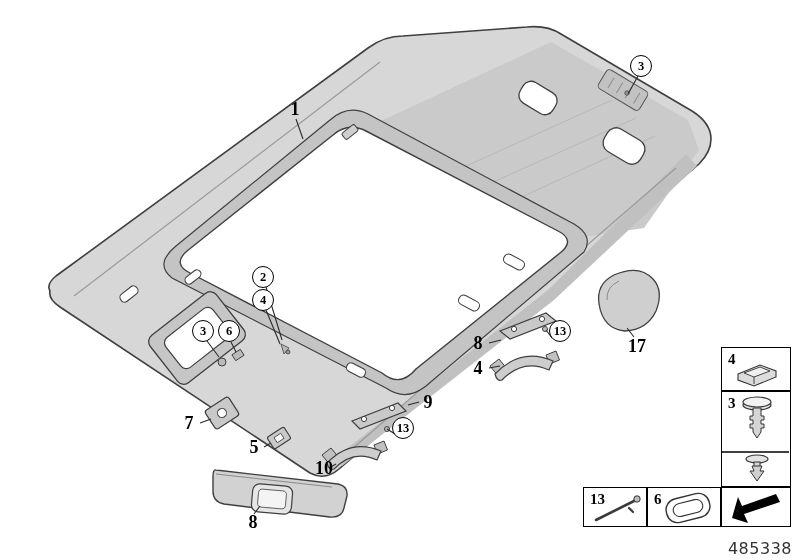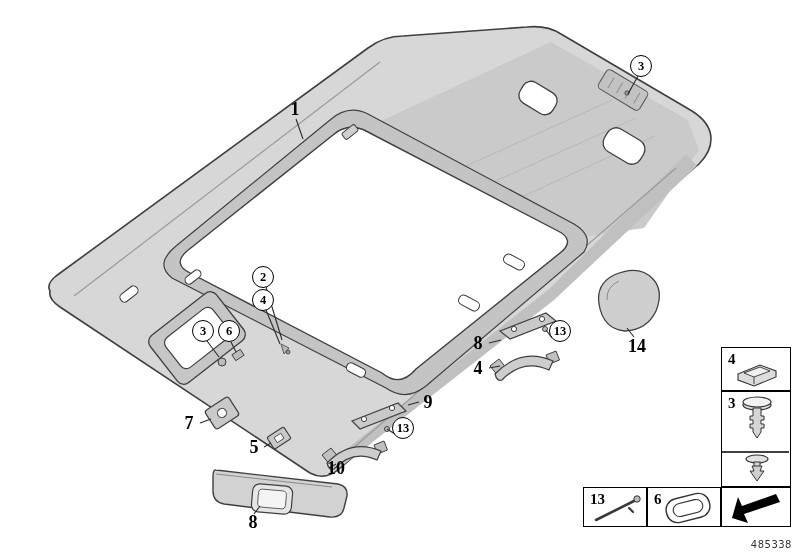--- a/index.html
+++ b/index.html
@@ -16,21 +16,21 @@
                display:flex; align-items:center; justify-content:center; font-size:12.5px;
                box-sizing:border-box; font-family:"Liberation Serif", serif; }
 
   
   .legend-box { position:absolute; border:1.4px solid #000; background:#fff; box-sizing:border-box; z-index:4; }
   .legend-label { position:absolute; top:3px; left:6px; font-weight:bold; font-size:15px;
                   font-family:"Liberation Serif", serif; color:#000; }
   .legend-icon { position:absolute; }
 
   .part-number { position:absolute; left:724px; top:539px; width:68px; text-align:right;
-                 font-family:"DejaVu Sans", sans-serif; font-size:10px; color:#333; letter-spacing:0.5px; }
+                 font-family:"DejaVu Sans", sans-serif; font-size:16px; color:#333; letter-spacing:0.5px; }
 </style>
 </head>
 <body>
 
 <div class="stage">
 
   <svg class="art" width="800" height="560" viewBox="0 0 800 560">
 
     <g>
       <path d="M50 291 Q46 284 56 276 L368 48 Q384 36 403 36 L527 27 Q547 25 561 34 L692 111
@@ -174,26 +174,26 @@
 
   <div class="co plain" style="left:295px;top:109px">1</div>
   <div class="co circle" style="left:641px;top:66px">3</div>
   <div class="co circle" style="left:263px;top:277px">2</div>
   <div class="co circle" style="left:263px;top:300px">4</div>
   <div class="co circle" style="left:203px;top:331px">3</div>
   <div class="co circle" style="left:229px;top:331px">6</div>
   <div class="co circle" style="left:560px;top:331px">13</div>
   <div class="co plain" style="left:478px;top:343px">8</div>
   <div class="co plain" style="left:478px;top:368px">4</div>
-  <div class="co plain" style="left:637px;top:346px">14</div>
+  <div class="co plain" style="left:637px;top:346px">17</div>
   <div class="co plain" style="left:428px;top:402px">9</div>
   <div class="co circle" style="left:403px;top:428px">13</div>
   <div class="co plain" style="left:189px;top:423px">7</div>
   <div class="co plain" style="left:254px;top:447px">5</div>
-  <div class="co plain" style="left:336px;top:468px">10</div>
+  <div class="co plain" style="left:324px;top:468px">10</div>
   <div class="co plain" style="left:253px;top:522px">8</div>
 
   <div class="legend-box" style="left:721px;top:347px;width:70px;height:44px">
     <span class="legend-label">4</span>
     <svg class="legend-icon" style="left:10px;top:6px" width="56" height="34" viewBox="0 0 56 34">
       <path d="M6 20 L28 11 L44 17 L44 23 L22 32 L6 26 Z" fill="#dcdcdc" stroke="#333" stroke-width="1.1"></path>
       <path d="M12 19 L28 13 L38 17 L22 23 Z" fill="#f0f0f0" stroke="#333" stroke-width="0.9"></path>
       <line x1="22" y1="23" x2="22" y2="30" stroke="#333" stroke-width="0.9"></line>
     </svg>
   </div>

